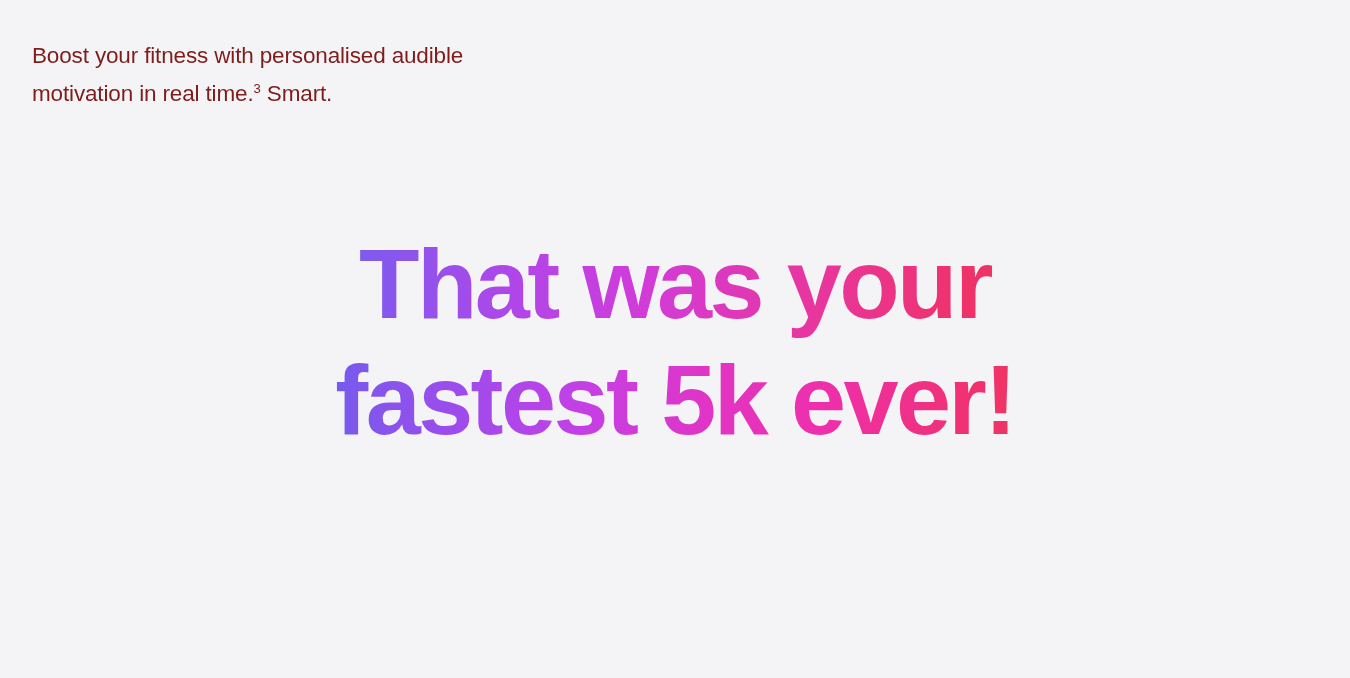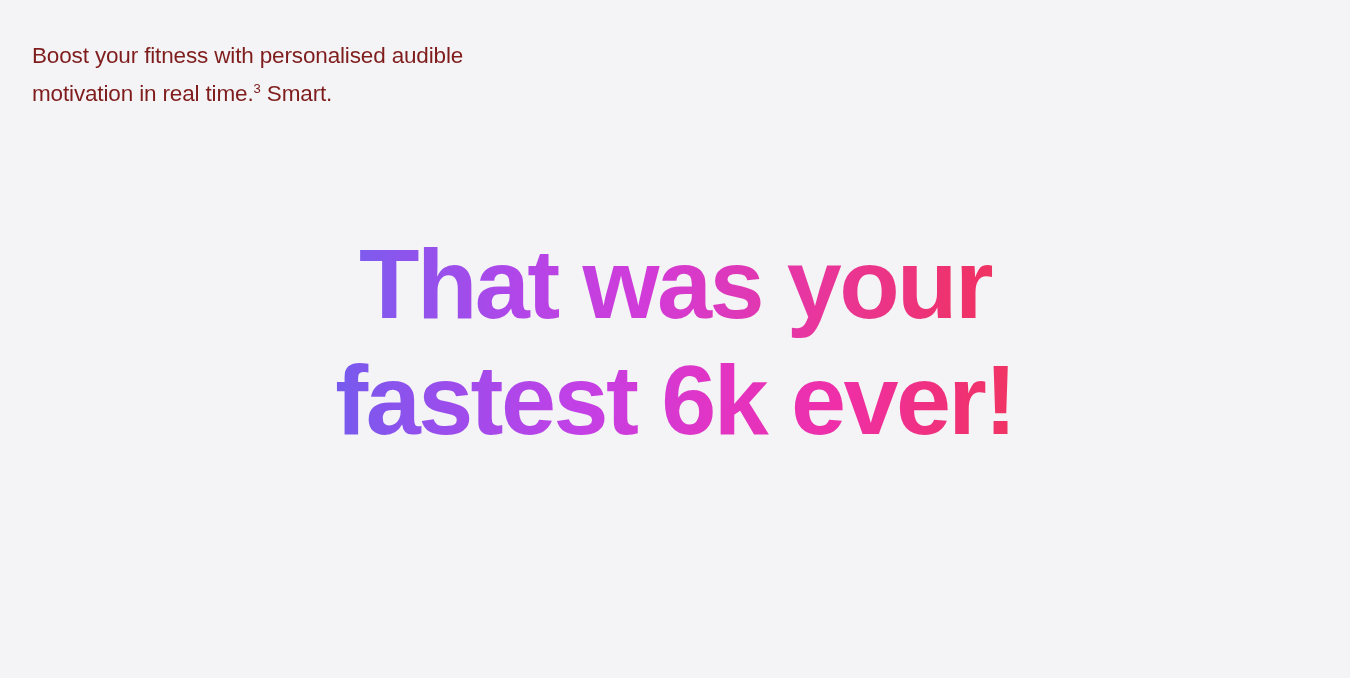--- a/index.html
+++ b/index.html
@@ -100,16 +100,16 @@
 </head>
 <body>
 
 <div class="stage">
 
   <p class="intro-copy"><span>Boost your fitness with personalised audible</span>
 <span>motivation in real time.</span><span class="sup">3</span><span> Smart.</span></p>
 
   <h1 class="headline">
     <span class="headline-line line-1">That was your</span>
-    <span class="headline-line line-2">fastest 6k ever!</span>
+    <span class="headline-line line-2">fastest 5k ever!</span>
   </h1>
 
 </div>
 
 </body></html>

